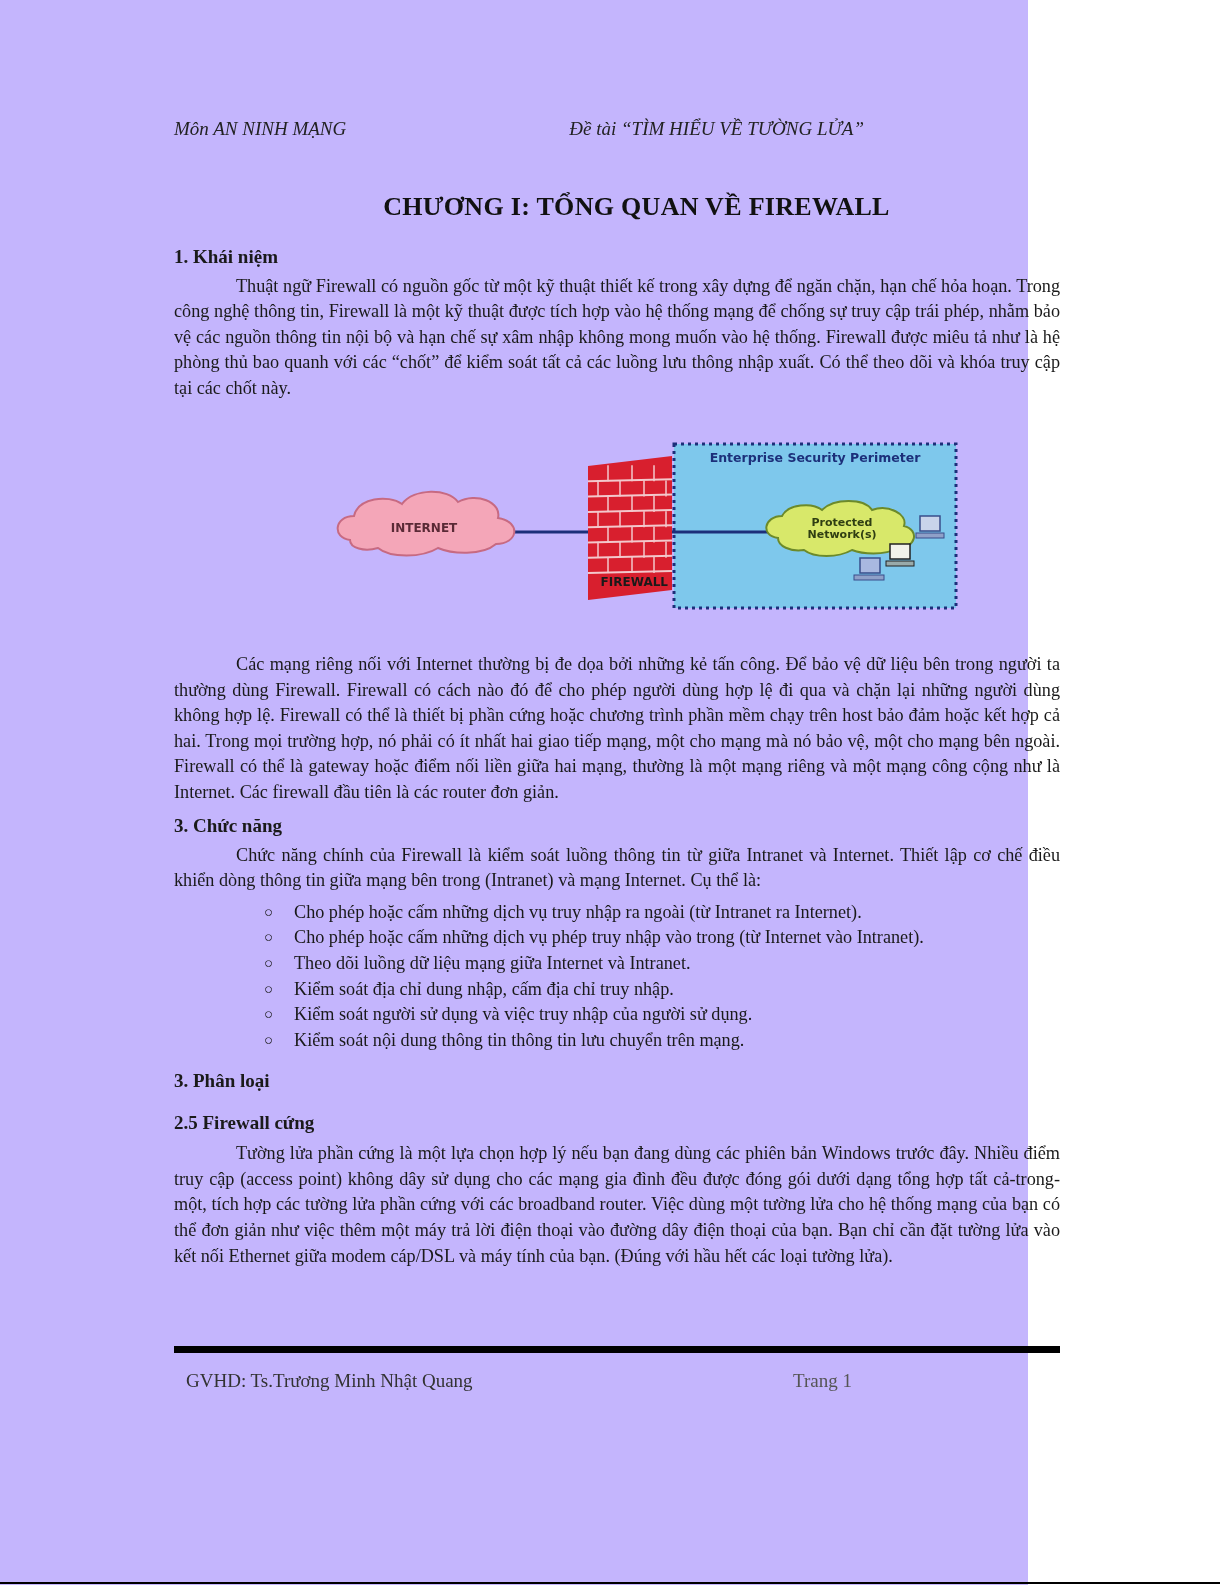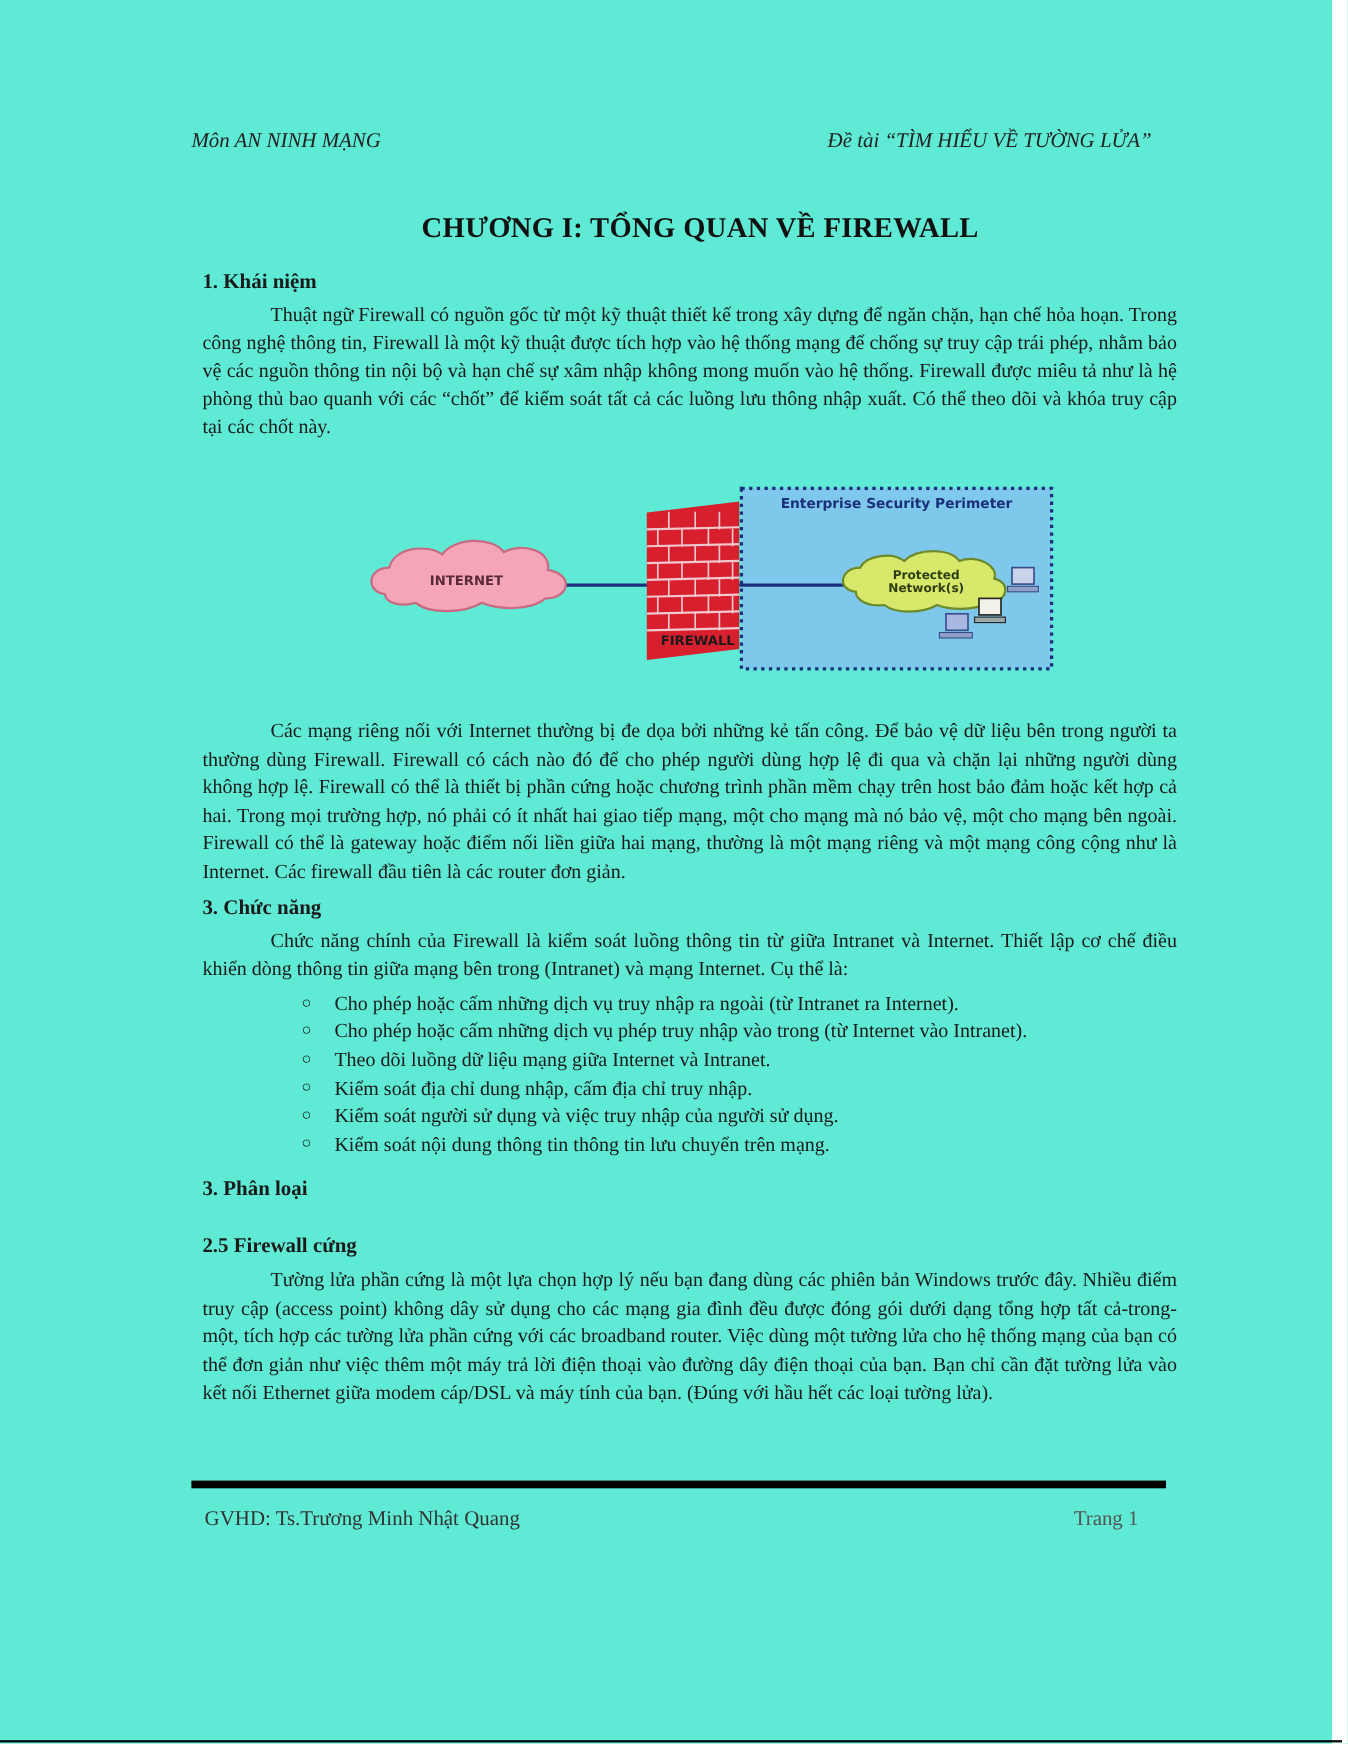--- a/index.html
+++ b/index.html
@@ -1,24 +1,24 @@
 <!DOCTYPE html>
 <html><head>
 <meta charset="utf-8">
 <style>
   html, body { margin: 0; padding: 0; background: #ffffff; }
   body { width: 1225px; height: 1585px; position: relative; overflow: hidden;
          font-family: "Liberation Serif", "DejaVu Serif", serif; color: #1a1a1a; }
-  .page { position: absolute; left: 0; top: 0; width: 1211px; height: 1585px; background: #5eead4; }
+  .page { position: absolute; left: 0; top: 0; width: 1028px; height: 1585px; background: #c4b5fd; }
   .hdr { position: absolute; top: 118px; font-style: italic; font-size: 19px; color: #222; }
   .hdr-left { left: 174px; }
   .hdr-right { right: 164px; }
   .chapter-title { position: absolute; top: 192px; left: 0; width: 1225px; text-align: center;
                    font-size: 26px; font-weight: bold; letter-spacing: 0.3px; color: #111; padding-left: 48px; box-sizing: border-box; }
-  .content { position: absolute; left: 184px; width: 886px; font-size: 18.2px; line-height: 25.6px; }
+  .content { position: absolute; left: 174px; width: 886px; font-size: 18.2px; line-height: 25.6px; }
   .h { font-weight: bold; font-size: 19px; margin: 0; }
   .p { text-align: justify; text-indent: 62px; margin: 0; }
   .bullets { list-style: none; margin: 0; padding: 0 0 0 90px; }
   .bullets li { position: relative; padding-left: 30px; }
   .bullets li .b { position: absolute; left: 0; top: 0; font-size: 15px; }
   .footer-rule { position: absolute; left: 174px; top: 1346px; width: 886px; height: 7px; background: #000; }
   .ftr { position: absolute; top: 1370px; font-size: 19px; color: #333; }
   .ftr-left { left: 186px; }
   .ftr-right { right: 176px; color: #555; }
   .bottom-line { position: absolute; left: 0; top: 1582px; width: 1220px; height: 2px; background: #000; }
@@ -119,21 +119,21 @@
       <li><span class="b">○</span><span>Cho phép hoặc cấm những dịch vụ truy nhập ra ngoài (từ Intranet ra Internet).</span></li>
       <li><span class="b">○</span><span>Cho phép hoặc cấm những dịch vụ phép truy nhập vào trong (từ Internet vào Intranet).</span></li>
       <li><span class="b">○</span><span>Theo dõi luồng dữ liệu mạng giữa Internet và Intranet.</span></li>
       <li><span class="b">○</span><span>Kiểm soát địa chỉ dung nhập, cấm địa chỉ truy nhập.</span></li>
       <li><span class="b">○</span><span>Kiểm soát người sử dụng và việc truy nhập của người sử dụng.</span></li>
       <li><span class="b">○</span><span>Kiểm soát nội dung thông tin thông tin lưu chuyển trên mạng.</span></li>
     </ul>
   </div>
 
   <div class="content" style="top:1068px;">
-    <p class="h" style="margin-bottom:26px;">3. Phân loại</p>
+    <p class="h" style="margin-bottom:16px;">3. Phân loại</p>
     <p class="h" style="margin-bottom:6px;">2.5 Firewall cứng</p>
     <p class="p">Tường lửa phần cứng là một lựa chọn hợp lý nếu bạn đang dùng các phiên bản Windows trước đây. Nhiều điểm truy cập (access point) không dây sử dụng cho các mạng gia đình đều được đóng gói dưới dạng tổng hợp tất cả-trong-một, tích hợp các tường lửa phần cứng với các broadband router. Việc dùng một tường lửa cho hệ thống mạng của bạn có thể đơn giản như việc thêm một máy trả lời điện thoại vào đường dây điện thoại của bạn. Bạn chỉ cần đặt tường lửa vào kết nối Ethernet giữa modem cáp/DSL và máy tính của bạn. (Đúng với hầu hết các loại tường lửa).</p>
   </div>
 
   <div class="footer-rule"></div>
   <div class="ftr ftr-left">GVHD: Ts.Trương Minh Nhật Quang</div>
   <div class="ftr ftr-right">Trang 1</div>
 
   <div class="bottom-line"></div>
 </div>

